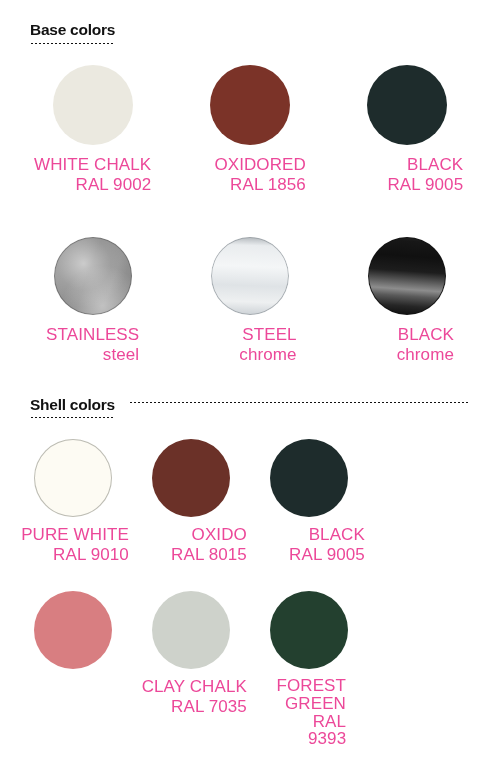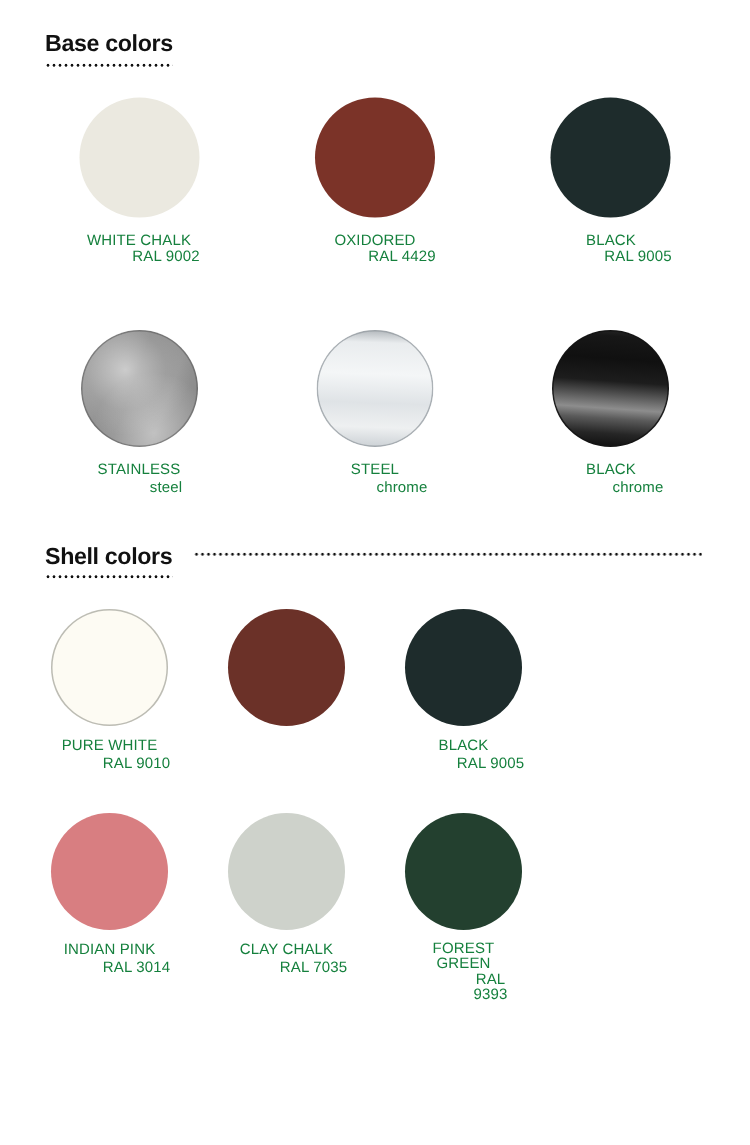--- a/index.html
+++ b/index.html
@@ -82,24 +82,24 @@
 
   .disc {
     border-radius: 50%;
     flex: none;
   }
 
   .disc-80 { width: 80px; height: 80px; }
   .disc-78 { width: 78px; height: 78px; }
 
   .label {
-    text-align: center;
-    font-size: 10px;
+    text-align: right;
+    font-size: 17px;
     line-height: 1.18;
-    color: #15803d;
+    color: #ec4899;
     font-weight: 400;
     letter-spacing: 0.1px;
   }
 
   .label .code { display: block; margin-left: 36px; }
 
   .label-tight { line-height: 1.04; }
 
   
   .gap-10 { height: 10px; }
@@ -156,21 +156,21 @@
       <div class="label">
         <span>WHITE CHALK</span>
         <span class="code">RAL 9002</span>
       </div>
     </div>
     <div class="cell">
       <div class="disc disc-80" style="background:#7b3328;"></div>
       <div class="gap-10"></div>
       <div class="label">
         <span>OXIDORED</span>
-        <span class="code">RAL 4429</span>
+        <span class="code">RAL 1856</span>
       </div>
     </div>
     <div class="cell">
       <div class="disc disc-80" style="background:#1e2c2c;"></div>
       <div class="gap-10"></div>
       <div class="label">
         <span>BLACK</span>
         <span class="code">RAL 9005</span>
       </div>
     </div>
@@ -224,41 +224,41 @@
       <div class="disc disc-78 ring-soft" style="background:#fdfbf3;"></div>
       <div class="gap-8"></div>
       <div class="label">
         <span>PURE WHITE</span>
         <span class="code">RAL 9010</span>
       </div>
     </div>
     <div class="cell">
       <div class="disc disc-78" style="background:#6b3128;"></div>
       <div class="gap-8"></div>
+      <div class="label">
+        <span>OXIDO</span>
+        <span class="code">RAL 8015</span>
+      </div>
     </div>
     <div class="cell">
       <div class="disc disc-78" style="background:#1e2c2c;"></div>
       <div class="gap-8"></div>
       <div class="label">
         <span>BLACK</span>
         <span class="code">RAL 9005</span>
       </div>
     </div>
   </div>
 
   <div style="height:26px"></div>
 
   <div class="grid grid-4">
     <div class="cell">
       <div class="disc disc-78" style="background:#d87e81;"></div>
       <div class="gap-8"></div>
-      <div class="label">
-        <span>INDIAN PINK</span>
-        <span class="code">RAL 3014</span>
-      </div>
     </div>
     <div class="cell">
       <div class="disc disc-78" style="background:#ced2cb;"></div>
       <div class="gap-8"></div>
       <div class="label">
         <span>CLAY CHALK</span>
         <span class="code">RAL 7035</span>
       </div>
     </div>
     <div class="cell">

